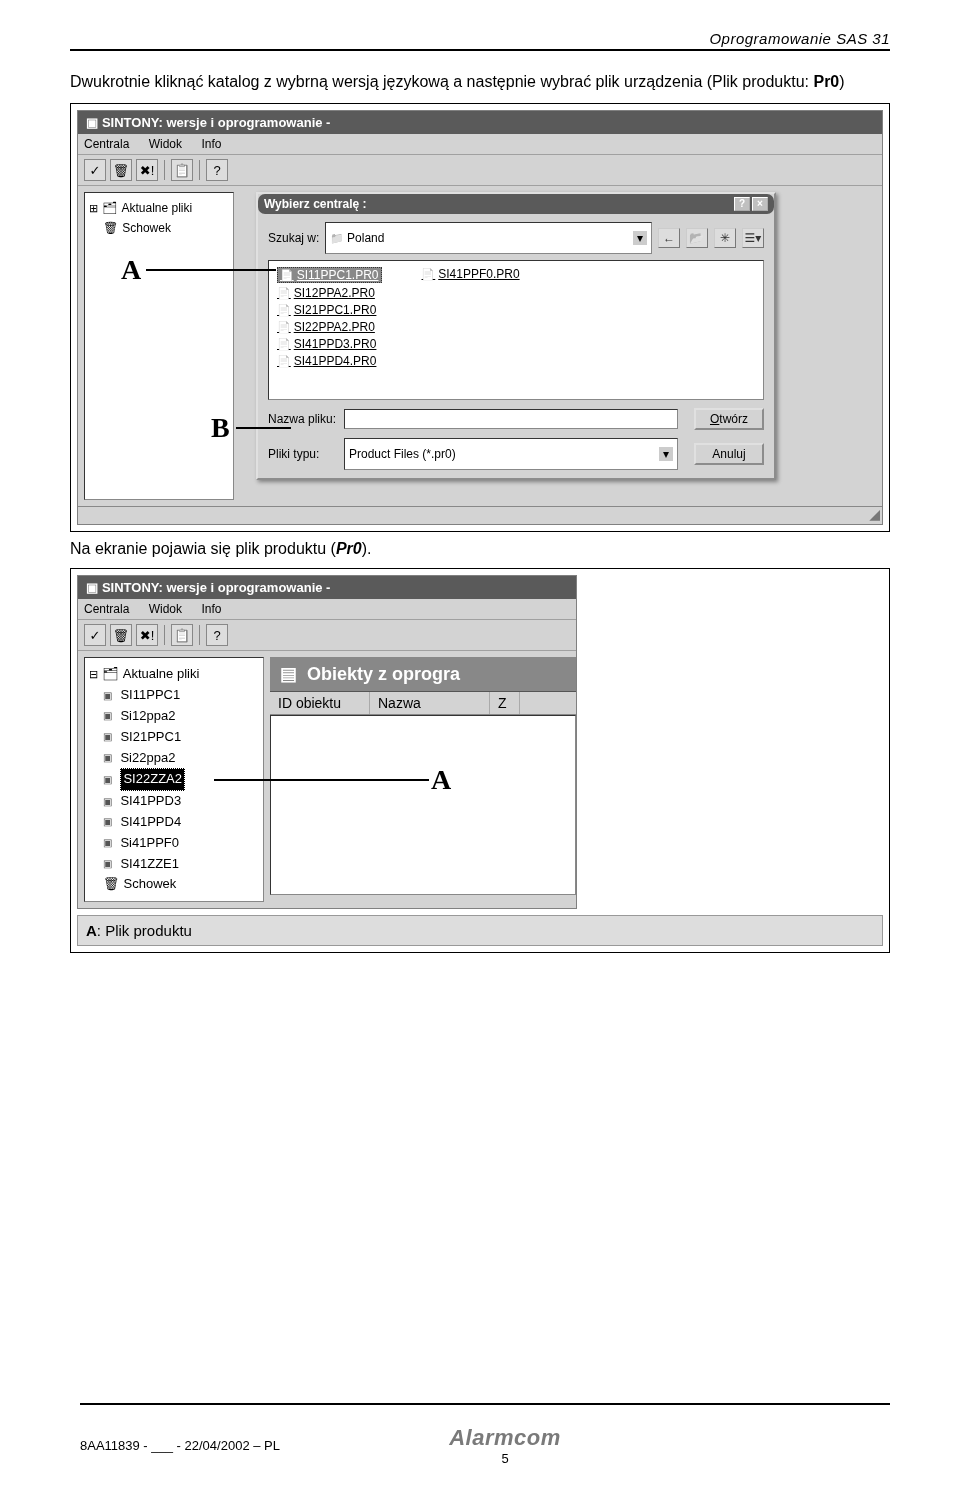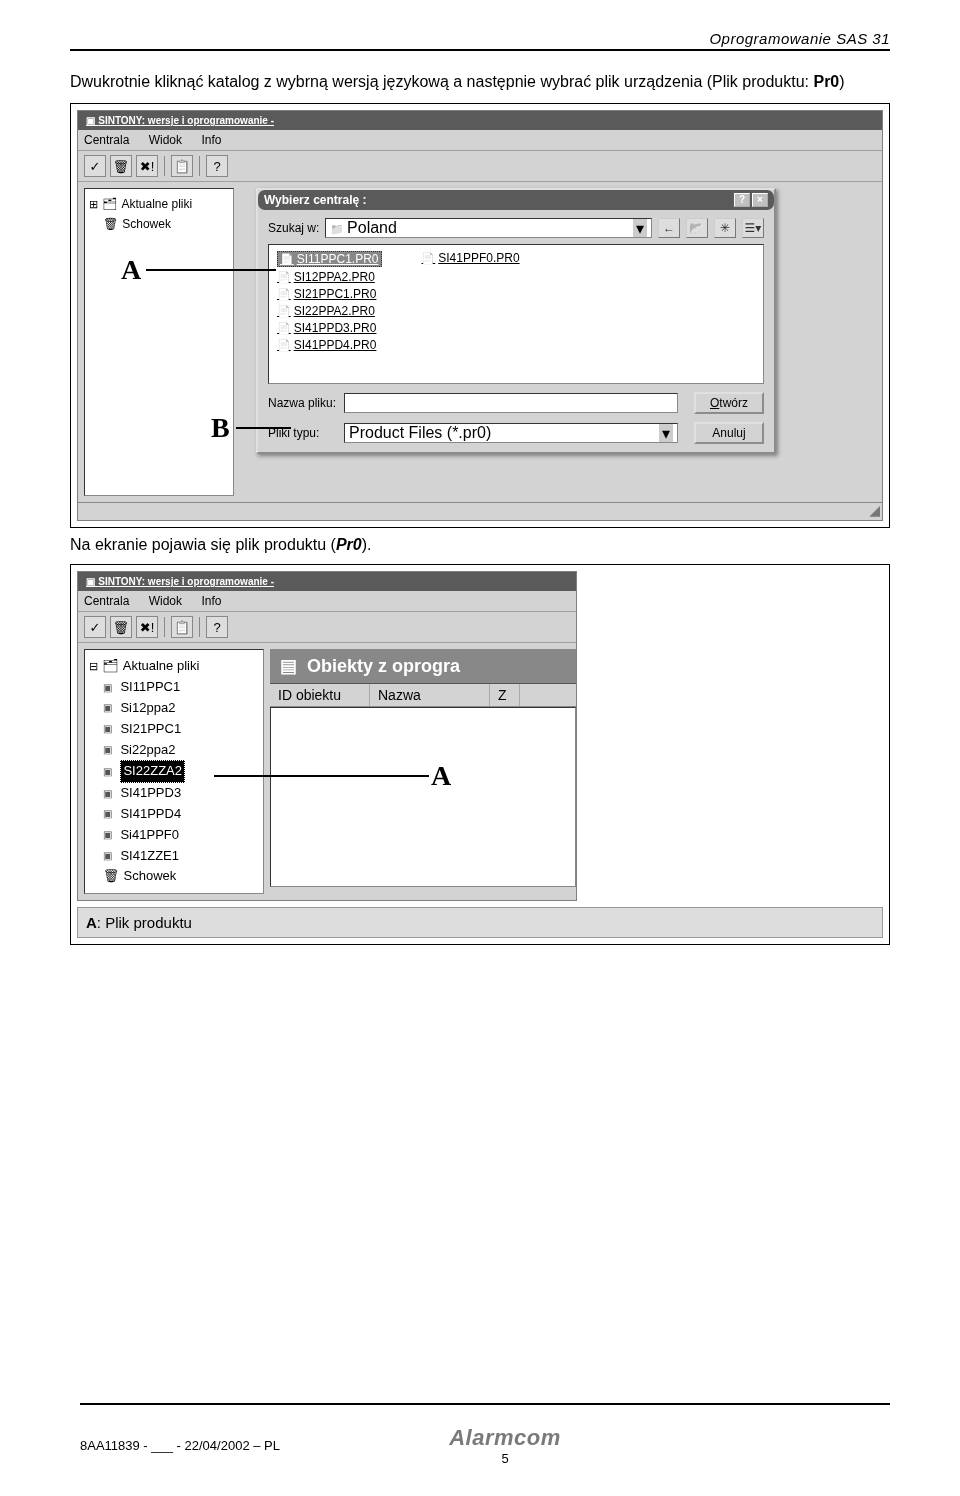--- a/index.html
+++ b/index.html
@@ -33,22 +33,21 @@
     font-size: 12px;
     background: #c0c0c0;
     border: 1px solid #808080;
     filter: grayscale(1);
   }
   .titlebar {
     background: #5a5a5a;
     color: #fff;
     font-weight: bold;
     padding: 4px 8px;
-    font-size: 10px;
-    text-decoration: underline;
+    font-size: 13px;
   }
   .menubar {
     background: #d6d3ce;
     padding: 3px 6px;
     border-bottom: 1px solid #a0a0a0;
     font-size: 12px;
   }
   .menubar span { margin-right: 16px; }
   .toolbar {
     background: #d6d3ce;
@@ -99,21 +98,21 @@
     background: #5a5a5a; color:#fff; font-weight:bold;
     padding: 3px 6px;
     display:flex; justify-content:space-between; align-items:center;
     font-size:12px;
     border-radius:7px;
   }
   .dlg-close { display:flex; gap:2px; }
   .dlg-close div { width:16px; height:14px; background:#c0c0c0; border:1px outset #fff; font-size:10px; text-align:center; line-height:12px;}
   .dlg-body { padding: 8px 10px; font-size:12px; }
   .dlg-row { display:flex; align-items:center; gap:6px; margin-bottom:6px; }
-  .combo { flex:1; display:flex; border:1px inset #888; background:#fff; height:20px; padding:0 4px; font-size:16px;}
+  .combo { flex:1; display:flex; align-items:center; border:1px inset #888; background:#fff; height:32px; padding:0 4px; font-size:12px;}
   .combo .arrow { margin-left:auto; background:#ccc; width:14px; text-align:center;}
   .nav-icons { display:flex; gap:6px; font-size:14px; color:#333;}
   .nav-icons div { width:22px; height:20px; border:1px outset #ccc; background:#ddd; text-align:center; line-height:18px; font-size:12px;}
   .file-list { background:#fff; border:1px inset #888; height:140px; padding:6px 8px; font-size:12px; display:flex; gap:40px;}
   .file-col { display:flex; flex-direction:column; gap:3px; }
   .file-item { white-space:nowrap;text-decoration:underline; }
   .file-item.selected { background:#888; color:#fff; border:1px dotted #333; padding:0 2px;}
   .dlg-foot-row { display:flex; align-items:center; gap:6px; margin-top:8px; }
   .dlg-foot-row label { width:70px; font-size:12px; }
   .textbox { flex:1; border:1px inset #888; background:#fff; height:20px; padding:0 4px; font-size:12px; display:flex; align-items:center;}

